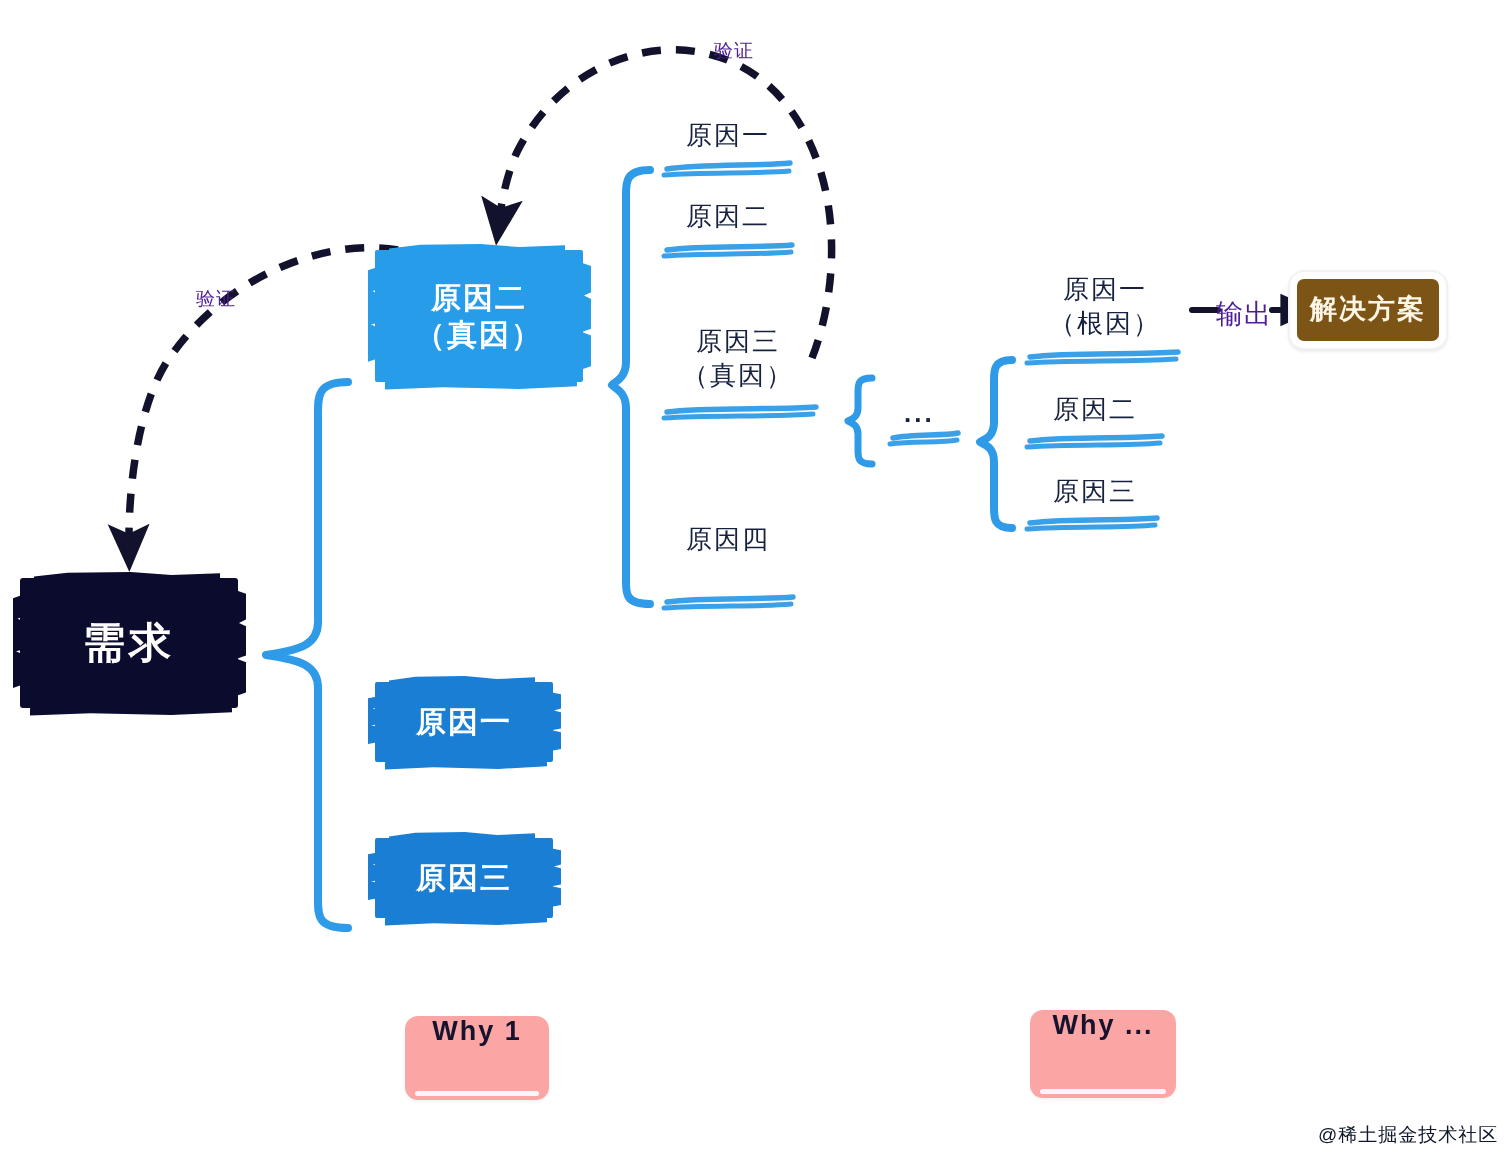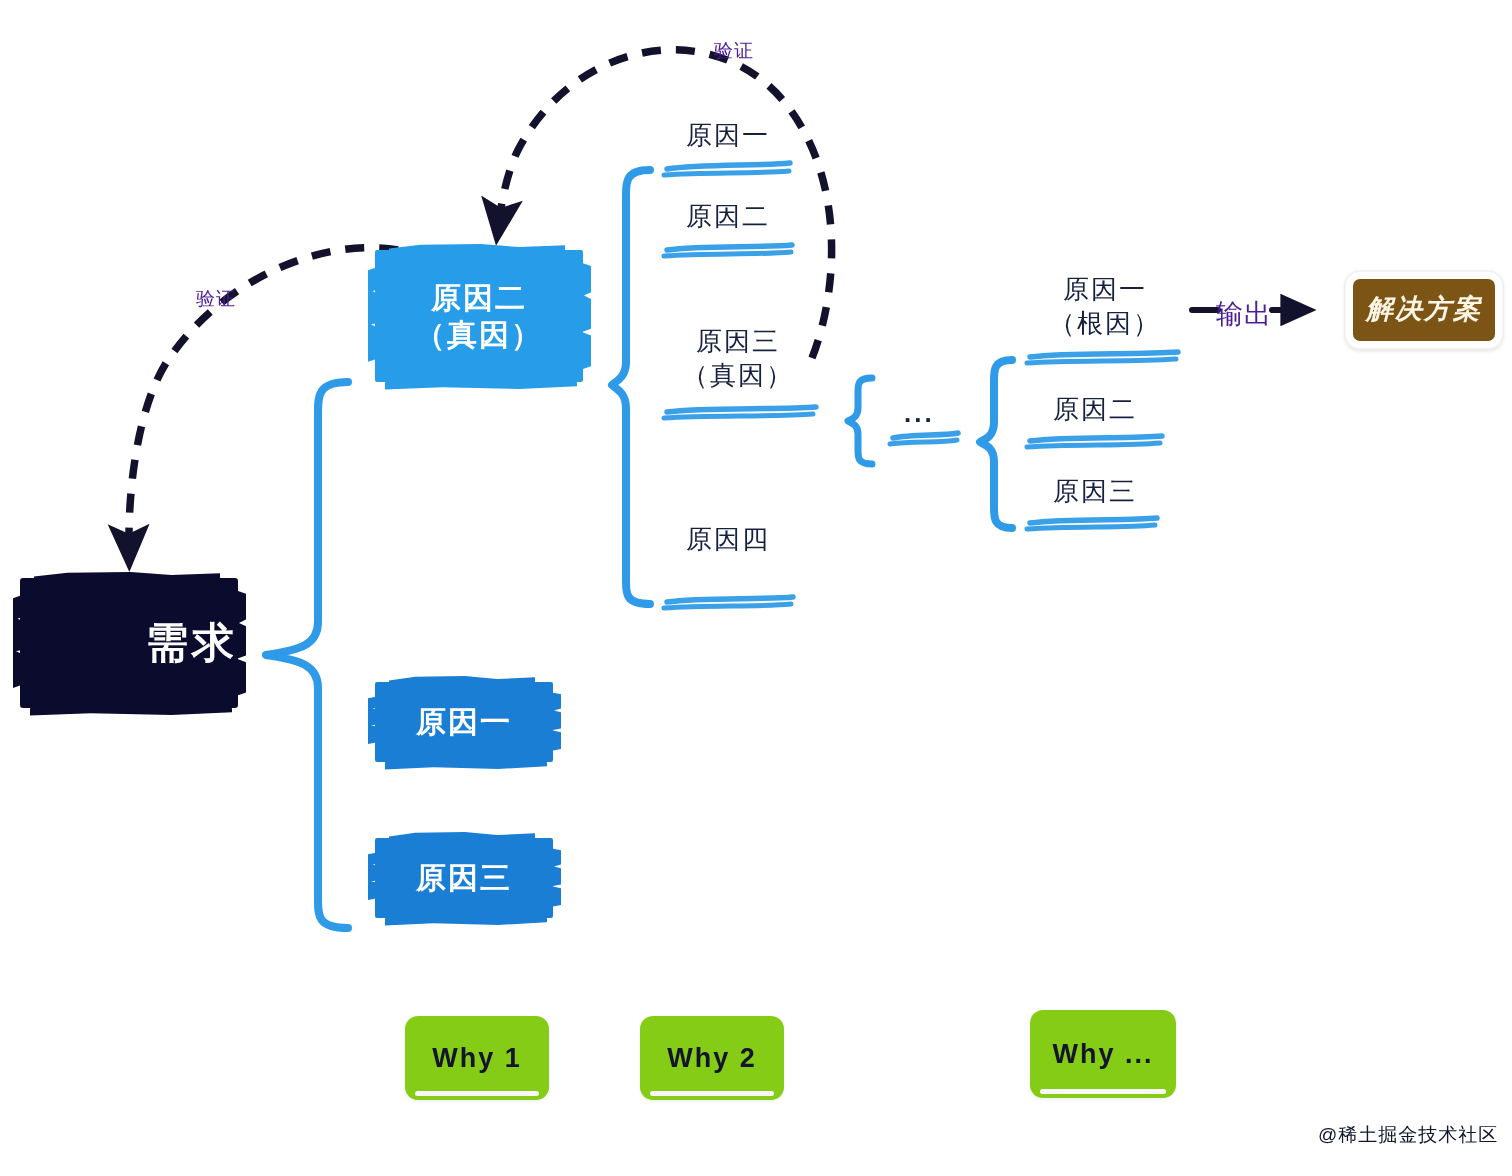--- a/index.html
+++ b/index.html
@@ -129,24 +129,24 @@
     position: absolute;
     color: #16213f;
     font-size: 26px;
     letter-spacing: 3px;
     font-weight: bold;
   }
 
   
   .why-chip {
     position: absolute;
-    background: #84cc16;
+    background: #fca5a5;
     border-radius: 13px;
     display: flex;
-    align-items: center;
+    align-items: flex-start;
     justify-content: center;
     color: #14142e;
     font-weight: bold;
     font-size: 27px;
     letter-spacing: 2px;
     box-shadow: 0 2px 3px rgba(0,0,0,0.05);
   }
   .why-chip::after {
     content: "";
     position: absolute;
@@ -245,21 +245,21 @@
       <path d="M812,358 C838,292 846,180 786,104 C716,16 576,38 518,150
                C508,170 502,198 499,222" fill="none" stroke="#12122c" stroke-width="7.5" stroke-linecap="butt" stroke-dasharray="19 15" marker-end="url(#arrowDark)"></path>
     </g>
 
     <g>
       <path d="M1192,310 L1218,310" fill="none" stroke="#12122c" stroke-width="6" stroke-linecap="round"></path>
       <path d="M1272,310 L1296,310" fill="none" stroke="#12122c" stroke-width="6" stroke-linecap="round" marker-end="url(#arrowSolid)"></path>
     </g>
   </svg>
 
-  <div class="node node-root sketch" style="left:20px; top:578px; width:218px; height:130px;justify-content:flex-end;">
+  <div class="node node-root sketch" style="left:20px; top:578px; width:218px; height:130px;">
     <span class="sketch-top"></span>
     <span class="sketch-bot"></span>
     <span>需求</span>
   </div>
 
   <div class="node node-cause-primary sketch" style="left:375px; top:250px; width:208px; height:132px;">
     <span class="sketch-top"></span>
     <span class="sketch-bot"></span>
     <span>
       <span>原因二</span><br>
@@ -306,35 +306,32 @@
   <div class="leaf" style="left:1030px; top:392px; width:130px;">
     <span>原因二</span>
   </div>
 
   <div class="leaf" style="left:1030px; top:474px; width:130px;">
     <span>原因三</span>
   </div>
 
   <div class="edge-label" style="left:1216px; top:296px; font-size:27px;">输出</div>
 
-  <div class="node node-solution" style="left:1346px; top:272px; width:156px; height:76px;font-style:italic;">
+  <div class="node node-solution" style="left:1290px; top:272px; width:156px; height:76px;">
     <span>解决方案</span>
   </div>
 
   <div class="edge-label" style="left:196px; top:286px;">验证</div>
 
   <div class="edge-label" style="left:714px; top:38px;">验证</div>
 
   <div class="why-chip" style="left:405px; top:1016px; width:144px; height:84px;">
     <span>Why 1</span>
   </div>
 
-  <div class="why-chip" style="left:640px; top:1016px; width:144px; height:84px;">
-    <span>Why 2</span>
-  </div>
 
   <div class="why-chip" style="left:1030px; top:1010px; width:146px; height:88px;">
     <span>Why ...</span>
   </div>
 
   <div class="watermark" style="left:1318px; top:1122px;">@稀土掘金技术社区</div>
 
 </div>
 
 </body></html>

